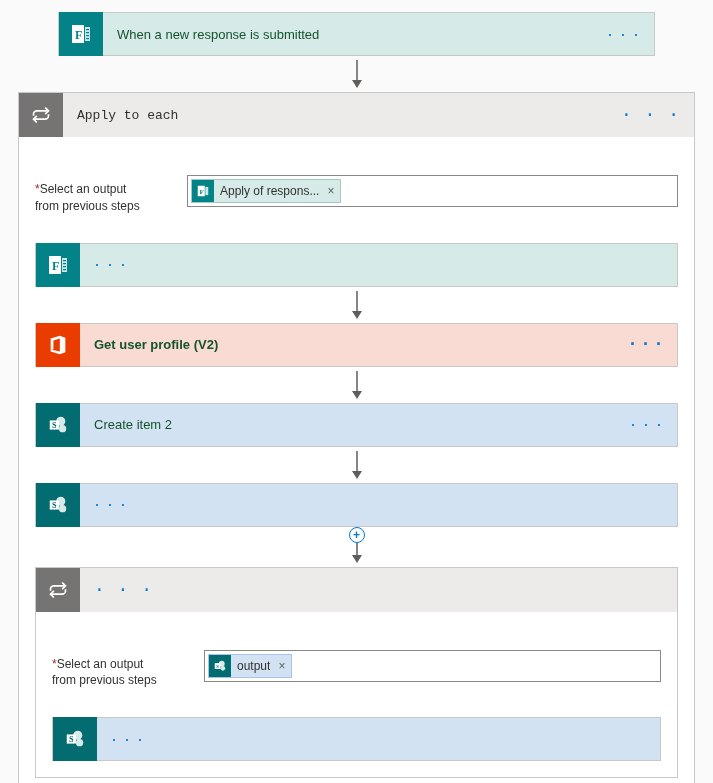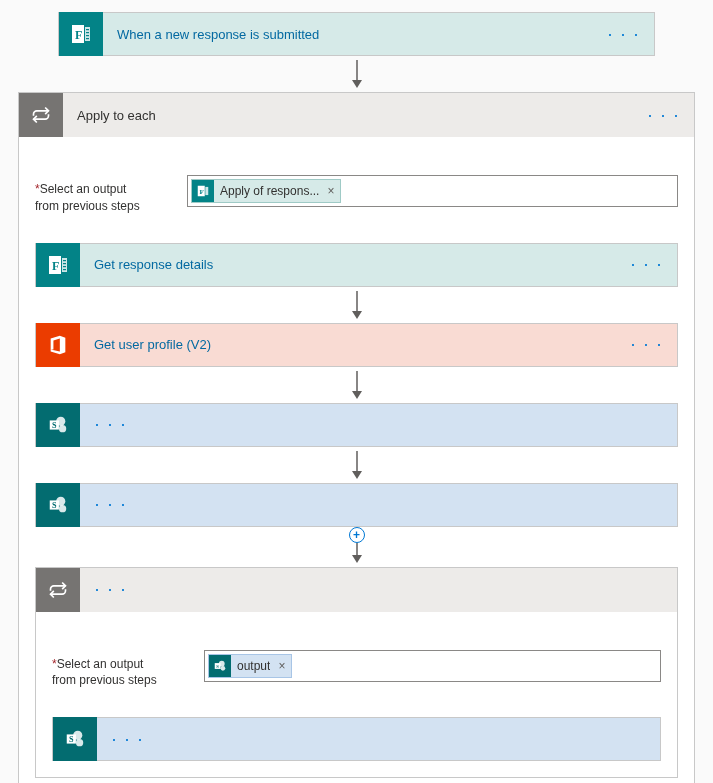--- a/index.html
+++ b/index.html
@@ -23,31 +23,31 @@
     width: 44px;
     height: 44px;
     display: flex;
     align-items: center;
     justify-content: center;
     flex-shrink: 0;
   }
   .flow-card .title {
     flex: 1;
     padding: 0 14px;
-    color: #0369a1;
+    color: #14532d;
   }
   .flow-card .menu {
     padding: 0 14px;
     color: #0078d4;
     font-size: 18px;
     letter-spacing: 1px;
     cursor: pointer;
   }
   .forms-bg { background: #d6eae8; }
-  .office-bg { background: #f9dbd3; }
+  .office-bg { background: #f9dbd3; font-weight: bold; }
   .sp-bg { background: #d3e2f2; }
   .icon-forms { background: #038387; }
   .icon-office { background: #eb3c00; }
   .icon-sp { background: #036c70; }
   .icon-loop { background: #767472; }
   .icon-loop svg { width: 20px; height: 20px; }
   .arrow-box {
     display: flex;
     justify-content: center;
     align-items: center;
@@ -77,20 +77,21 @@
   .loop-container {
     border: 1px solid #c8c8c8;
     background: #fff;
   }
   .loop-header {
     display: flex;
     align-items: center;
     height: 44px;
     background: #edebe9;
     cursor: pointer;
+    font-family: Liberation Mono, monospace;
   }
   .loop-header .icon-box { width: 44px; height: 44px; display:flex;align-items:center;justify-content:center;flex-shrink:0;}
   .loop-header .title { flex:1; padding:0 14px; }
   .loop-header .menu { padding:0 14px; color:#0078d4; font-size:18px; letter-spacing:1px; cursor:pointer;}
   .loop-body { padding: 14px 16px 16px 16px; margin-top: 24px; }
   .output-row {
     display: flex;
     align-items: flex-start;
     margin-bottom: 28px;
     gap: 12px;
@@ -201,21 +202,20 @@
         <svg width="24" height="24" viewBox="0 0 24 24">
             <rect x="3" y="3" width="12" height="18" fill="#fff"></rect>
             <rect x="16" y="5" width="5" height="14" fill="#fff" opacity="0.8"></rect>
             <text x="6" y="17" font-family="Segoe UI" font-size="12" font-weight="bold" fill="#038387">F</text>
             <rect x="17" y="7" width="3" height="1.2" fill="#038387"></rect>
             <rect x="17" y="10" width="3" height="1.2" fill="#038387"></rect>
             <rect x="17" y="13" width="3" height="1.2" fill="#038387"></rect>
             <rect x="17" y="16" width="3" height="1.2" fill="#038387"></rect>
           </svg>
       </div>
-      <div class="title">Get response details</div>
       <div class="menu">· · ·</div>
     </div>
     <div class="arrow-box">
         <svg viewBox="0 0 16 28">
           <line x1="8" y1="0" x2="8" y2="22" stroke="#605e5c" stroke-width="1.5"></line>
           <polygon points="8,28 3,20 13,20" fill="#605e5c"></polygon>
         </svg>
       </div>
 
     <div class="flow-card office-bg">
@@ -236,20 +236,21 @@
 
     <div class="flow-card sp-bg">
       <div class="icon-box icon-sp">
         <svg width="22" height="22" viewBox="0 0 24 24">
             <circle cx="15" cy="8" r="5" fill="#fff" opacity="0.85"></circle>
             <circle cx="17" cy="16" r="4" fill="#fff" opacity="0.85"></circle>
             <rect x="3" y="7" width="10" height="10" fill="#fff"></rect>
             <text x="5.5" y="15" font-family="Segoe UI" font-weight="bold" font-size="9" fill="#036c70">S</text>
           </svg>
       </div>
+      <div class="title">Create item 2</div>
       <div class="menu">· · ·</div>
     </div>
     <div class="arrow-box">
         <svg viewBox="0 0 16 28">
           <line x1="8" y1="0" x2="8" y2="22" stroke="#605e5c" stroke-width="1.5"></line>
           <polygon points="8,28 3,20 13,20" fill="#605e5c"></polygon>
         </svg>
       </div>
 
     <div class="flow-card sp-bg">

